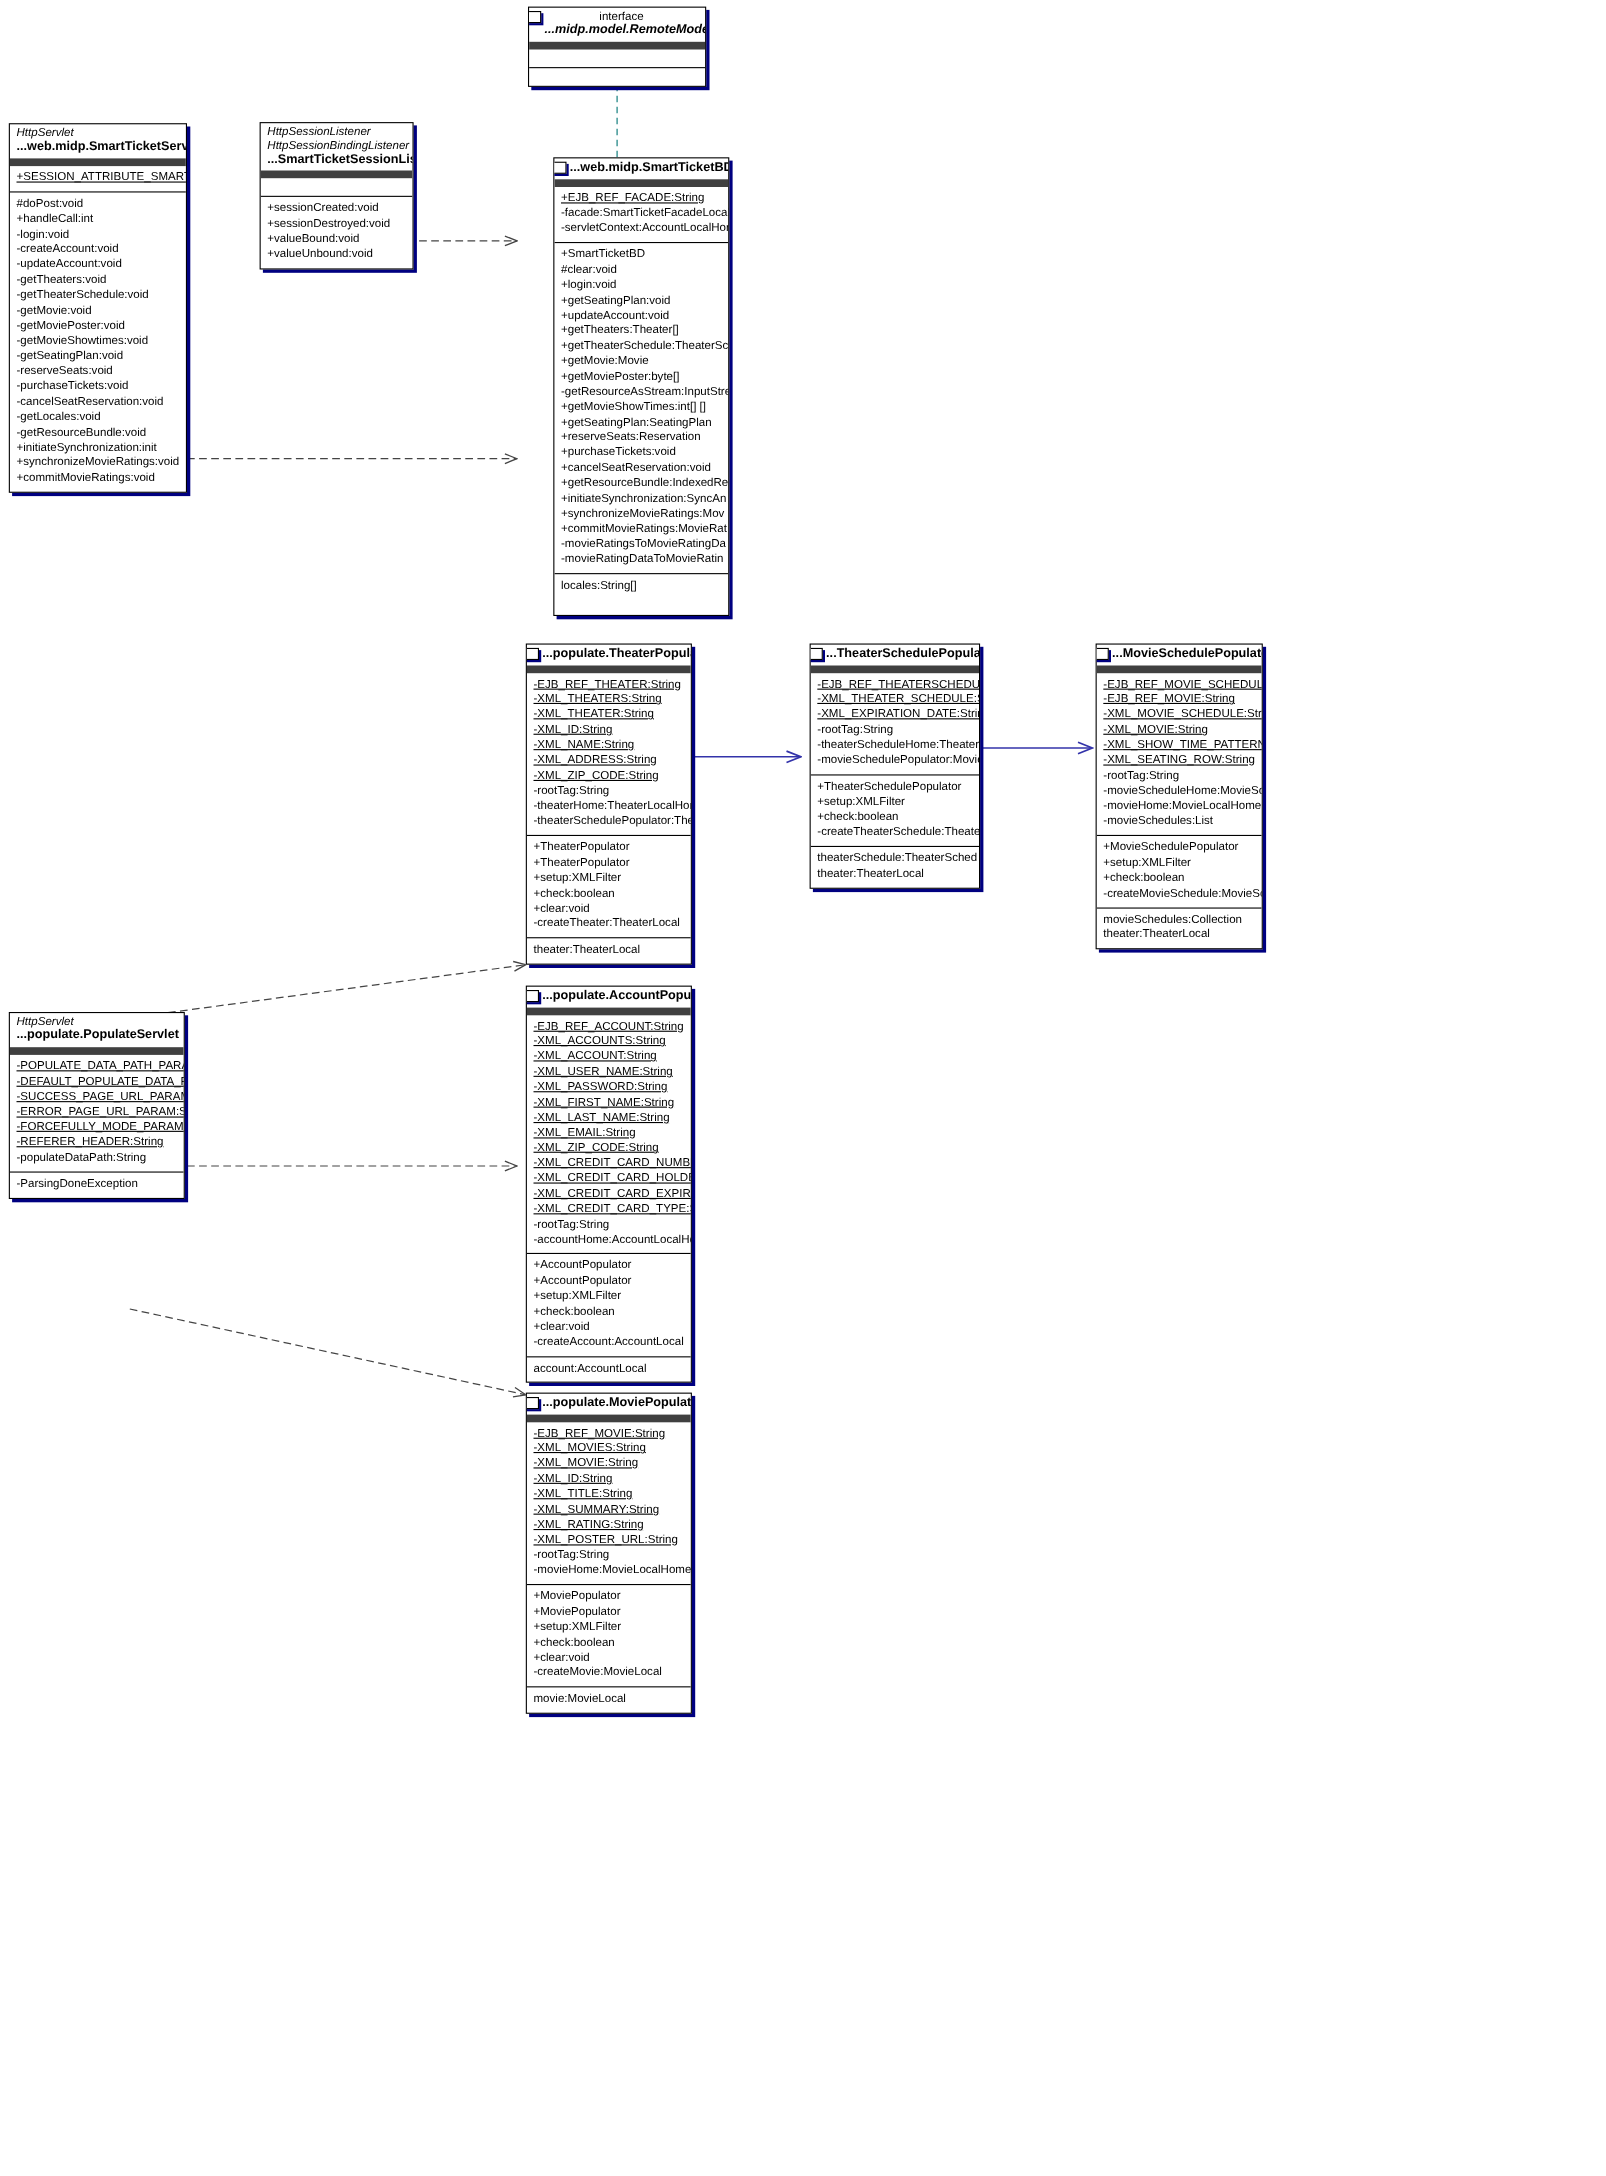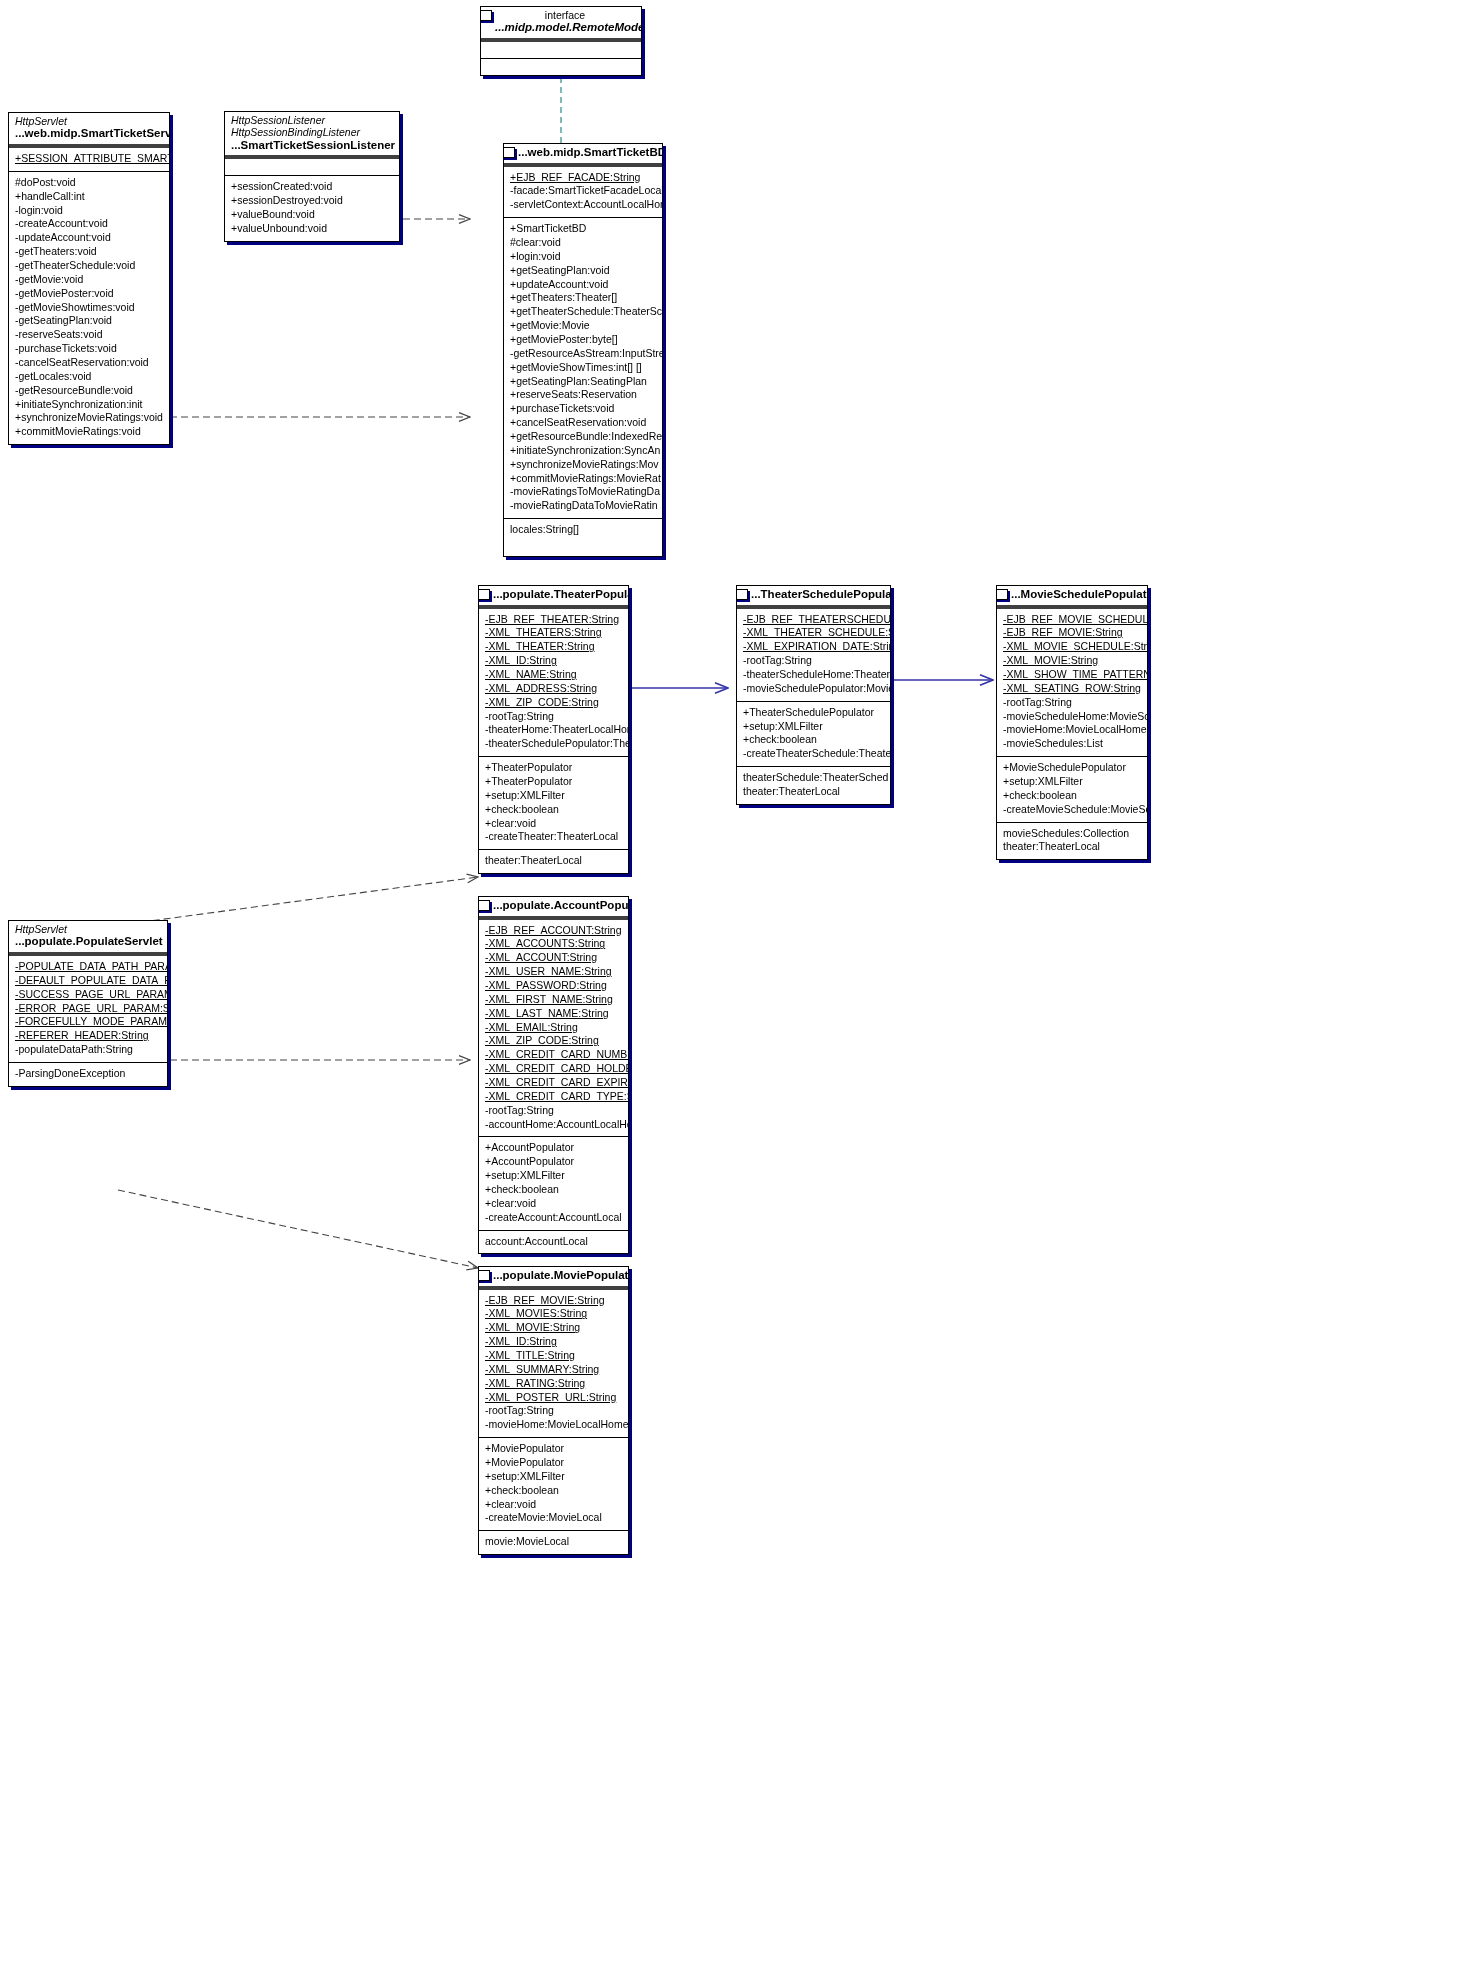--- a/index.html
+++ b/index.html
@@ -31,21 +31,21 @@
     position: absolute;
     background: #ffffff;
     border: 1px solid #000000;
     box-shadow: 3px 3px 0 0 #000080;
     box-sizing: border-box;
     overflow: hidden;
     z-index: 5;
   }
   .hdr {
     padding: 2px 6px 3px 6px;
-    border-bottom: 4px solid #404040;
+    border-bottom: 7px solid #404040;
     line-height: 1.18;
   }
   .stereo {
     font-size: 10.5px;
     font-style: italic;
     color: #000000;
     white-space: nowrap;
   }
   .stereo.center { text-align: center; font-style: normal; }
   .cname {
@@ -151,21 +151,21 @@
       <div class="member">-purchaseTickets:void</div>
       <div class="member">-cancelSeatReservation:void</div>
       <div class="member">-getLocales:void</div>
       <div class="member">-getResourceBundle:void</div>
       <div class="member">+initiateSynchronization:init</div>
       <div class="member">+synchronizeMovieRatings:void</div>
       <div class="member">+commitMovieRatings:void</div>
     </div>
   </div>
 
-  <div class="uml-class" style="left:224px; top:111px; width:176px;">
+  <div class="uml-class" style="left:236px; top:111px; width:140px;">
     <div class="hdr">
       <div class="stereo">HttpSessionListener</div>
       <div class="stereo">HttpSessionBindingListener</div>
       <div class="cname left">...SmartTicketSessionListener</div>
     </div>
     <div class="compart empty"></div>
     <div class="compart last">
       <div class="member">+sessionCreated:void</div>
       <div class="member">+sessionDestroyed:void</div>
       <div class="member">+valueBound:void</div>

